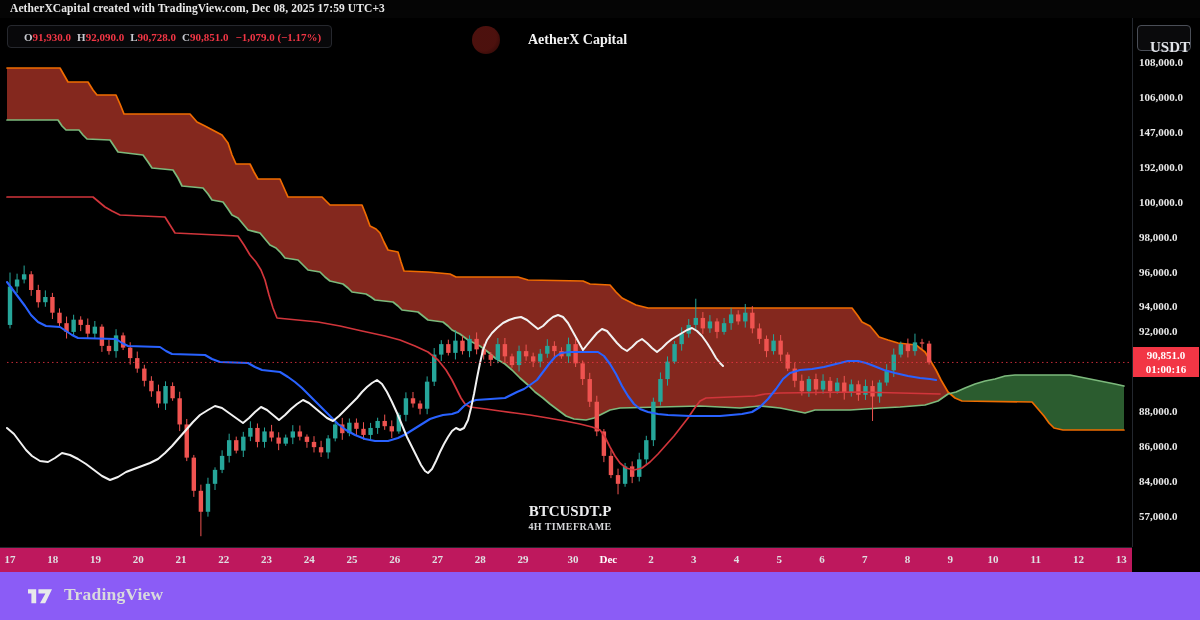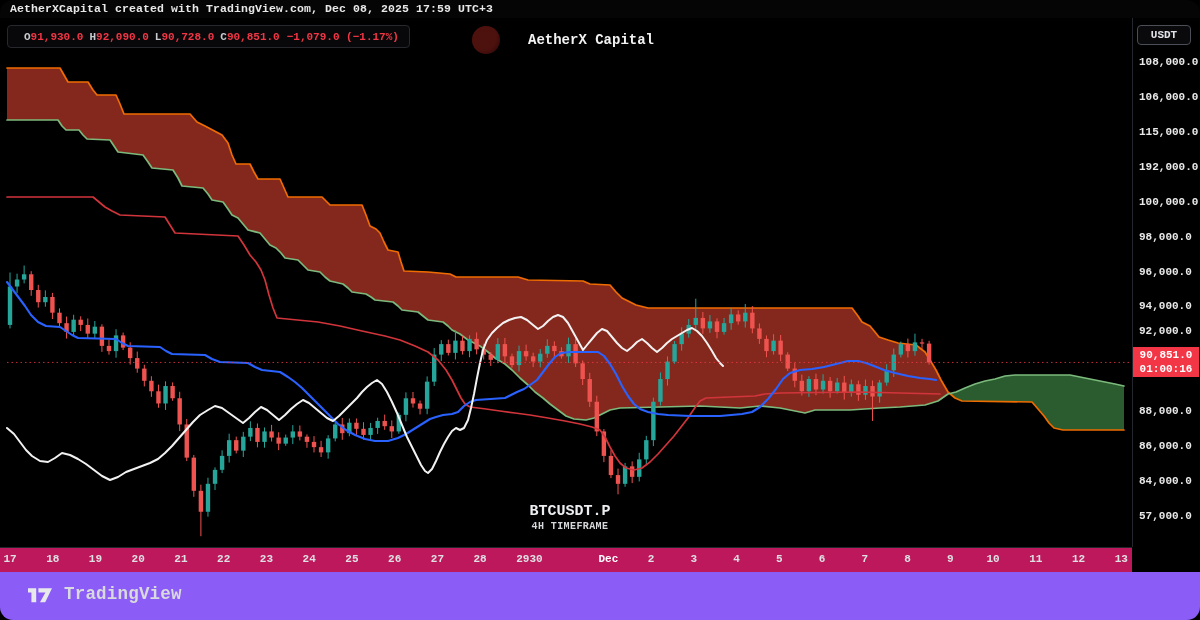--- a/index.html
+++ b/index.html
@@ -1,38 +1,38 @@
 <!DOCTYPE html>
 <html><head>
 <meta charset="utf-8">
 <style>
   html,body{margin:0;padding:0;background:#000;}
   .screen{position:relative;width:1200px;height:620px;background:#000;overflow:hidden;
-          font-family:Liberation Mono, monospace;border-radius:13px;}
+          font-family:Liberation Serif, serif;}
   .top-bar{position:absolute;left:0;top:0;width:1200px;height:18px;background:#050505;}
   .top-bar span{position:absolute;left:10px;top:2px;font-size:11.5px;font-weight:600;color:#e8e8e8;letter-spacing:.1px;}
   #chart{position:absolute;left:0;top:18px;width:1132px;height:529px;display:block;}
   .legend{position:absolute;left:7px;top:25px;height:21px;background:rgba(8,8,10,.96);
           border:1px solid #26282e;border-radius:4px;display:flex;align-items:center;
           padding:0 10px;font-size:11px;white-space:nowrap;z-index:5;}
   .legend .t{color:#f2f3f5;font-weight:700;margin-right:8px;}
   .legend .k{color:#c8cad0;margin-left:6px;font-weight:700;}
   .legend .v{color:#f23645;font-weight:600;}
   .legend .chg{color:#f23645;font-weight:600;margin-left:7px;}
   .watermark{position:absolute;left:528px;top:32px;font-size:14px;font-weight:700;color:#f2f2f2;z-index:4;}
   .wm-circle{position:absolute;left:472px;top:26px;width:28px;height:28px;border-radius:50%;
              background:radial-gradient(circle at 40% 40%,#5a1410 55%,#2a0805 100%);opacity:.85;z-index:3;}
   .center-label{position:absolute;left:470px;top:503px;width:200px;text-align:center;z-index:4;}
   .center-label .sym{font-size:15px;font-weight:700;color:#ecedef;}
   .center-label .tf{font-size:10px;font-weight:700;color:#d6d7da;margin-top:1px;letter-spacing:.4px;}
   .price-axis{position:absolute;left:1132px;top:18px;width:68px;height:529px;background:#000;
               border-left:1px solid #23272e;}
   .usdt-btn{position:absolute;left:4px;top:7px;width:54px;height:20px;background:#0a0a0c;
-            border:1px solid #4a4e57;border-radius:4px;color:#e2e4e9;font-size:11px;font-weight:700;
-            font-family:inherit;text-align:center;line-height:18px;padding:0;cursor:pointer;}
+            border:1px solid #4a4e57;border-radius:4px;color:#e2e4e9;font-size:15px;font-weight:700;
+            font-family:inherit;text-align:center;line-height:18px;padding:12px;cursor:pointer;}
   .ptick{position:absolute;left:6px;font-size:11px;font-weight:600;color:#e9e9e9;white-space:nowrap;}
   .price-label{position:absolute;left:0px;top:329px;width:66px;height:30px;background:#f23645;
                color:#fff;font-size:11px;font-weight:700;text-align:center;z-index:6;
                display:flex;flex-direction:column;justify-content:center;line-height:14px;}
   .time-axis{position:absolute;left:0;top:547px;width:1132px;height:25px;background:#be185d;
              border-top:1px solid #23272e;}
   .ttick{position:absolute;top:5px;transform:translateX(-50%);font-size:11px;font-weight:600;color:#dfe0e2;}
   .ttick.month{font-weight:700;color:#fff;}
   .footer{position:absolute;left:0;top:572px;width:1200px;height:48px;background:#8b5cf6;}
   .tv-logo{position:absolute;left:28px;top:12px;display:flex;align-items:center;gap:9px;}
@@ -338,21 +338,21 @@
   <div class="center-label">
     <div class="sym">BTCUSDT.P</div>
     <div class="tf">4H TIMEFRAME</div>
   </div>
 
   <div class="price-axis">
     <button class="usdt-btn">USDT</button>
     <div id="pticks">
         <div class="ptick" style="top: 38px;">108,000.0</div>
         <div class="ptick" style="top: 72.923px;">106,000.0</div>
-        <div class="ptick" style="top: 107.846px;">115,000.0</div>
+        <div class="ptick" style="top: 107.846px;">147,000.0</div>
         <div class="ptick" style="top: 142.769px;">192,000.0</div>
         <div class="ptick" style="top: 177.692px;">100,000.0</div>
         <div class="ptick" style="top: 212.615px;">98,000.0</div>
         <div class="ptick" style="top: 247.538px;">96,000.0</div>
         <div class="ptick" style="top: 282.461px;">94,000.0</div>
         <div class="ptick" style="top: 307px;">92,000.0</div>
         <div class="ptick" style="top: 387.23px;">88,000.0</div>
         <div class="ptick" style="top: 422.153px;">86,000.0</div>
         <div class="ptick" style="top: 457.076px;">84,000.0</div>
         <div class="ptick" style="top: 491.999px;">57,000.0</div>
@@ -371,21 +371,21 @@
         <div class="ttick" style="left: 138.22px;">20</div>
         <div class="ttick" style="left: 180.96px;">21</div>
         <div class="ttick" style="left: 223.7px;">22</div>
         <div class="ttick" style="left: 266.44px;">23</div>
         <div class="ttick" style="left: 309.18px;">24</div>
         <div class="ttick" style="left: 351.92px;">25</div>
         <div class="ttick" style="left: 394.66px;">26</div>
         <div class="ttick" style="left: 437.4px;">27</div>
         <div class="ttick" style="left: 480.14px;">28</div>
         <div class="ttick" style="left: 522.88px;">29</div>
-        <div class="ttick" style="left: 536px;">30</div>
+        <div class="ttick" style="left: 573px;">30</div>
         <div class="ttick month" style="left: 608.36px;">Dec</div>
         <div class="ttick" style="left: 651.1px;">2</div>
         <div class="ttick" style="left: 693.84px;">3</div>
         <div class="ttick" style="left: 736.58px;">4</div>
         <div class="ttick" style="left: 779.32px;">5</div>
         <div class="ttick" style="left: 822.06px;">6</div>
         <div class="ttick" style="left: 864.8px;">7</div>
         <div class="ttick" style="left: 907.54px;">8</div>
         <div class="ttick" style="left: 950.28px;">9</div>
         <div class="ttick" style="left: 993.02px;">10</div>

